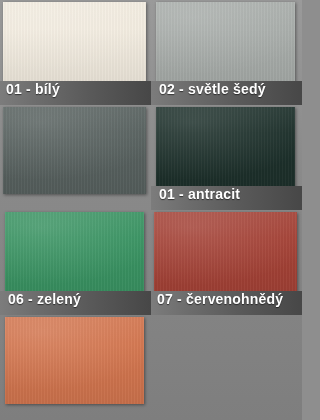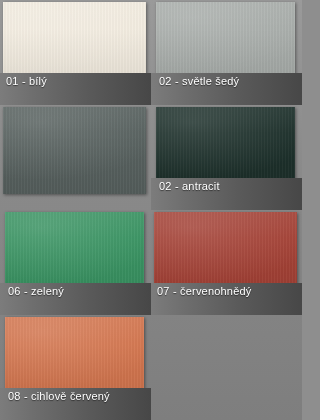--- a/index.html
+++ b/index.html
@@ -69,26 +69,26 @@
       radial-gradient(130% 95% at 26% 18%, rgba(255,255,255,0.13) 0%, rgba(255,255,255,0.05) 42%, rgba(0,0,0,0.00) 70%),
       linear-gradient(180deg, rgba(255,255,255,0.05) 0%, rgba(0,0,0,0.00) 30%, rgba(0,0,0,0.07) 100%);
     pointer-events: none;
   }
 
   .swatch-label {
     position: absolute;
     left: 0;
     right: 0;
     bottom: 0;
-    height: 32px;
+    height: 24px;
     line-height: 16px;
     background: linear-gradient(90deg, #7c7c7c 0%, #6e6e6e 22%, #5a5a5a 58%, #474747 100%);
     color: #ffffff;
-    font-size: 11px;
-    font-weight: normal;
+    font-size: 14px;
+    font-weight: bold;
     letter-spacing: 0.2px;
     white-space: nowrap;
     padding-left: 6px;
     box-sizing: border-box;
     text-shadow: 0 1px 1px rgba(0,0,0,0.55);
   }
   .col-right .swatch-label {
     padding-left: 8px;
   }
 </style>
@@ -106,32 +106,31 @@
     <div class="swatch-color" style="background-color: rgb(169, 174, 171);"></div>
     <div class="swatch-label">02 - světle šedý</div>
   </div>
 
   <div class="swatch-cell col-left">
     <div class="swatch-color" style="background-color: rgb(88, 98, 96);"></div>
   </div>
 
   <div class="swatch-cell col-right">
     <div class="swatch-color" style="background-color: rgb(29, 48, 43);"></div>
-    <div class="swatch-label">02 - antracit</div>
+    <div class="swatch-label">01 - antracit</div>
   </div>
 
 
   <div class="swatch-cell col-right">
     <div class="swatch-color" style="background-color: rgb(58, 148, 99);"></div>
     <div class="swatch-label">06 - zelený</div>
   </div>
 
   <div class="swatch-cell col-left">
     <div class="swatch-color" style="background-color: rgb(165, 66, 54);"></div>
     <div class="swatch-label">07 - červenohnědý</div>
   </div>
 
   <div class="swatch-cell col-right">
     <div class="swatch-color" style="background-color: rgb(212, 118, 79);"></div>
-    <div class="swatch-label">08 - cihlově červený</div>
   </div>
 
 </div>
 
 </body></html>

